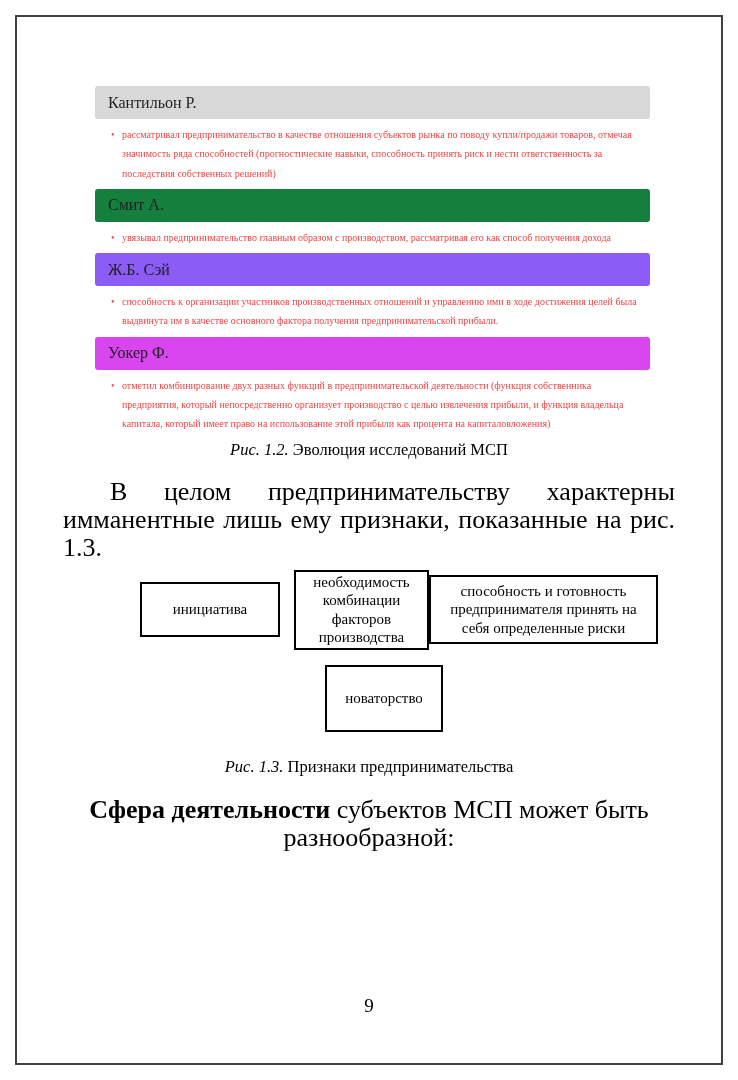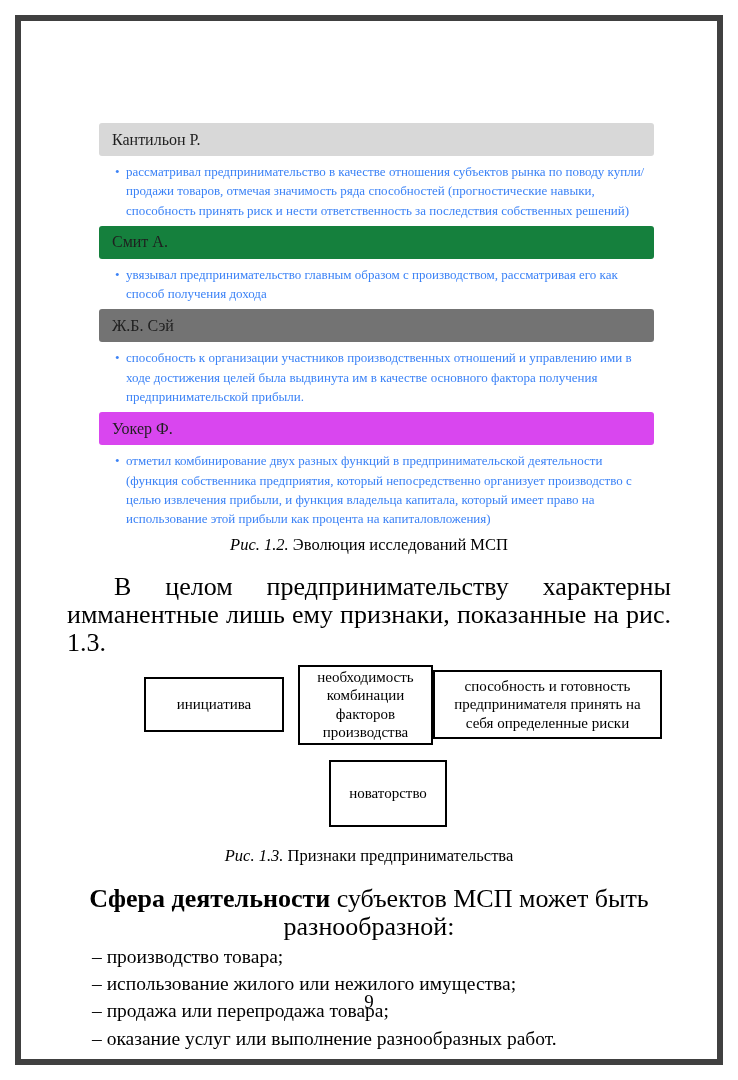--- a/index.html
+++ b/index.html
@@ -6,41 +6,41 @@
   html,body { background:#ffffff; }
   body {
     width:738px; height:1080px;
     font-family:"Liberation Serif", serif;
     color:#000;
     position:relative;
   }
   .page { position:absolute; inset:0; background:#fff; }
   .frame {
     position:absolute; top:15px; left:15px; right:15px; bottom:15px;
-    border:6px solid #404040;
-    padding-top:102px;
+    border:2px solid #404040;
+    padding-top:69px;
     overflow:hidden;
   }
 
   
   .fig12 { width:555px; margin-left:78px; }
   .entry { margin-bottom:2px; }
   .bar {
     height:33px; border-radius:3px;
     display:flex; align-items:center;
     padding-left:13px;
     font-size:16px; color:#1f1f1f;
     margin-bottom:6px;
   }
   .bullet {
     position:relative;
     padding-left:27px;
-    font-size:13px; line-height:19.3px;
+    font-size:10px; line-height:19.3px;
     margin-bottom:6px;
-    color:#3b82f6;
+    color:#ef4444;
   }
   .bullet::before { content:"\2022"; position:absolute; left:16px; }
 
   .caption {
     text-align:center;
     font-size:16.5px;
   }
   .caption i { font-style:italic; }
 
   .body-par {
@@ -63,21 +63,21 @@
     text-align:center;
     font-size:15px; line-height:18.5px;
     padding:3px 5px;
     background:#fff;
   }
   .dbox-1 { width:140px; height:55px; margin-right:14px; }
   .dbox-2 { width:229px; height:69px; margin-right:14px; }
   .dbox-3 { width:135px; height:80px; }
   .dbox-4 { width:118px; height:67px; margin-left:308px; margin-top:15px; }
 
-  .caption-13 { margin-top:19px; }
+  .caption-13 { margin-top:25px; }
 
   .sphere-par { margin-top:19px; text-align:center; }
   .sphere-par b { font-weight:bold; }
 
   .dash-list { margin-left:71px; margin-top:2px; }
   .dash-item { font-size:19.5px; line-height:27.4px; }
 
   .page-number {
     position:absolute; left:0; right:0; bottom:46px;
     text-align:center;
@@ -100,21 +100,21 @@
       </div>
 
       <div class="entry">
         <div class="bar" style="background-color: #15803d;">
           <span>Смит А.</span>
         </div>
         <div class="bullet">увязывал предпринимательство главным образом с производством, рассматривая его как способ получения дохода</div>
       </div>
 
       <div class="entry">
-        <div class="bar" style="background-color: #737373;">
+        <div class="bar" style="background-color: #8b5cf6;">
           <span>Ж.Б. Сэй</span>
         </div>
         <div class="bullet">способность к организации участников производственных отношений и управлению ими в ходе достижения целей была выдвинута им в качестве основного фактора получения предпринимательской прибыли.</div>
       </div>
 
       <div class="entry">
         <div class="bar" style="background-color: #d946ef;">
           <span>Уокер Ф.</span>
         </div>
         <div class="bullet">отметил комбинирование двух разных функций в предпринимательской деятельности (функция собственника предприятия, который непосредственно организует производство с целью извлечения прибыли, и функция владельца капитала, который имеет право на использование этой прибыли как процента на капиталовложения)</div>
@@ -132,23 +132,17 @@
         <div class="dbox dbox-3">необходимость комбинации факторов производства</div>
         <div class="dbox dbox-2">способность и готовность предпринимателя принять на себя определенные риски</div>
       </div>
       <div class="dbox dbox-4">новаторство</div>
     </div>
 
     <p class="caption caption-13"><i>Рис. 1.3.</i><span> Признаки предпринимательства</span></p>
 
     <p class="body-par sphere-par"><b>Сфера деятельности</b><span> субъектов МСП может быть разнообразной:</span></p>
 
-    <div class="dash-list">
-      <p class="dash-item">– производство товара;</p>
-      <p class="dash-item">– использование жилого или нежилого имущества;</p>
-      <p class="dash-item">– продажа или перепродажа товара;</p>
-      <p class="dash-item">– оказание услуг или выполнение разнообразных работ.</p>
-    </div>
 
     <div class="page-number">9</div>
 
   </div>
 </div>
 
 </body></html>

